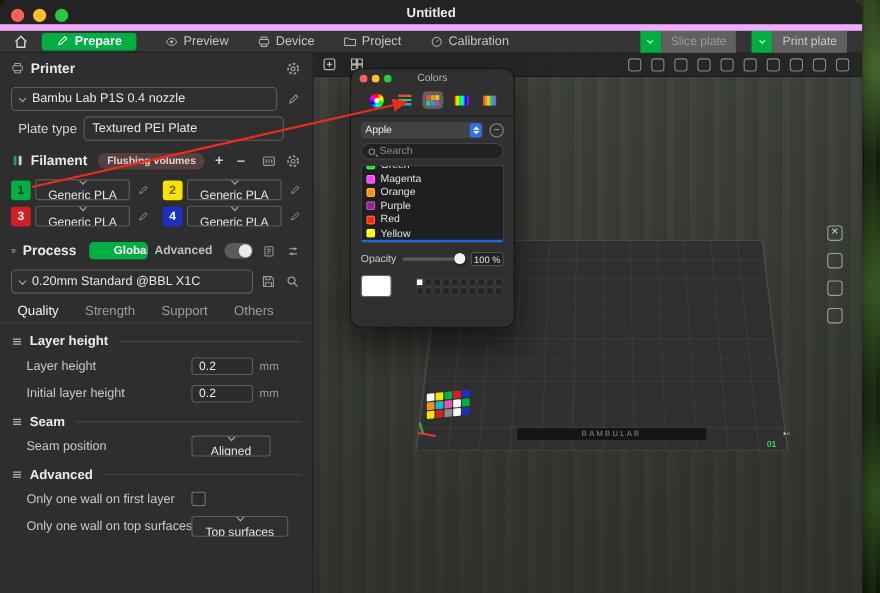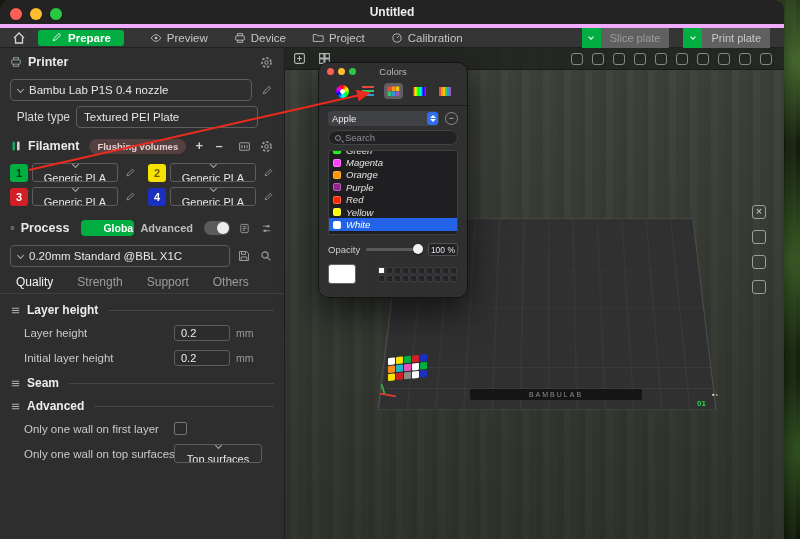--- a/index.html
+++ b/index.html
@@ -7,21 +7,21 @@
   .screen{position:relative;width:800px;height:539px;overflow:hidden;
     background:
       radial-gradient(60px 90px at 793px 60px,#56813a 0%,rgba(60,90,40,0) 100%),
       radial-gradient(70px 120px at 790px 260px,#46702e 0%,rgba(0,0,0,0) 100%),
       radial-gradient(60px 100px at 795px 450px,#3c6128 0%,rgba(0,0,0,0) 100%),
       repeating-linear-gradient(90deg,rgba(10,14,6,.55) 0 5px,rgba(0,0,0,0) 5px 9px,rgba(30,44,18,.5) 9px 16px,rgba(0,0,0,.4) 16px 22px,rgba(40,60,25,.45) 22px 30px),
       linear-gradient(180deg,#26321a,#1a2412 55%,#131a0c);}
   .win{position:absolute;left:0;top:0;width:784px;height:539px;border-radius:10px 10px 0 0;
     background:#2a2b2a;overflow:hidden;box-shadow:0 12px 44px rgba(0,0,0,.65);}
   
-  .titlebar{height:28px;background:#222322;position:relative;display:flex;align-items:center;justify-content:center;border-bottom:4px solid #f0abfc;}
+  .titlebar{height:28px;background:#222322;position:relative;display:flex;align-items:center;justify-content:center;border-bottom:6px solid #f0abfc;}
   .dots{position:absolute;left:10px;top:8px;display:flex;gap:8px;}
   .dot{width:12px;height:12px;border-radius:50%;}
   .title{font-size:12px;font-weight:700;color:#ececec;}
   
   .navbar{height:20px;background:#343534;display:flex;align-items:center;padding:0 14px 0 8px;border-bottom:1px solid #1e1f1e;}
   .homebtn{width:22px;color:#d5d5d5;display:flex;justify-content:center;}
   .pill{display:flex;align-items:center;gap:6px;background:#00ae42;color:#fff;font-size:11.5px;font-weight:700;border-radius:3px;padding:0 13px;height:16px;margin-left:8px;}
   .navtab{display:flex;align-items:center;gap:5px;color:#c6c6c6;font-size:11.5px;margin-left:26px;}
   .spacer{flex:1;}
   .platebtn{display:flex;height:35px;border-radius:3px;overflow:hidden;margin-left:14px;justify-content:center;}
@@ -98,21 +98,21 @@
   .pencils{width:12px;height:9px;background:repeating-linear-gradient(90deg,#e74c3c 0 2px,#f39c12 2px 4px,#f1c40f 4px 6px,#2ecc71 6px 8px,#3498db 8px 10px,#9b59b6 10px 12px);}
   .crow{display:flex;align-items:center;gap:6px;padding:5px 9px 0;}
   .cselect{flex:1;height:15px;background:#404144;border-radius:4px;display:flex;align-items:center;padding:0 4px;position:relative;font-size:9.5px;color:#efefef;}
   .stepper{position:absolute;right:1px;top:1px;bottom:1px;width:11px;background:#2f6fed;border-radius:3px;display:flex;flex-direction:column;align-items:center;justify-content:center;gap:1px;}
   .tri-u{width:0;height:0;border-left:3px solid transparent;border-right:3px solid transparent;border-bottom:3.5px solid #fff;}
   .tri-d{width:0;height:0;border-left:3px solid transparent;border-right:3px solid transparent;border-top:3.5px solid #fff;}
   .minusbtn{width:13px;height:13px;border-radius:50%;border:1px solid #8b8b8e;color:#c7c7ca;font-size:9px;line-height:11px;text-align:center;flex:none;}
   .csearch{flex:1;height:15px;border-radius:8px;background:#222224;border:1px solid #434345;display:flex;align-items:center;gap:4px;padding:4px 6px;color:#8d8d8f;font-size:9.5px;}
   .mag{width:6px;height:6px;border:1.2px solid #8d8d8f;border-radius:50%;position:relative;flex:none;}
   .mag::after{content:"";position:absolute;left:5px;top:5px;width:3px;height:1.2px;background:#8d8d8f;transform:rotate(45deg);}
-  .clist{margin:5px 9px 0;height:85px;background:#1f1f21;border:1px solid #404043;border-radius:2px;overflow:hidden;font-style:italic;}
+  .clist{margin:5px 9px 0;height:71px;background:#1f1f21;border:1px solid #404043;border-radius:2px;overflow:hidden;}
   .citem{display:flex;align-items:center;gap:5px;height:12.4px;padding:0 4px;font-size:9.5px;color:#e4e4e4;}
   .citem.part{margin-top:-7px;}
   .citem.sel{background:#2263e8;color:#fff;}
   .sw{width:8px;height:8px;border-radius:2px;border:1px solid rgba(255,255,255,.3);flex:none;}
   .oprow{display:flex;align-items:center;gap:6px;padding:8px 9px 0;}
   .oplbl{font-size:9.5px;color:#cfcfcf;}
   .track{flex:1;height:3px;background:#5a5a5e;border-radius:2px;position:relative;}
   .knob{position:absolute;right:-1px;top:-4px;width:10px;height:10px;border-radius:50%;background:#f2f2f2;box-shadow:0 1px 2px rgba(0,0,0,.5);}
   .opval{min-width:28px;height:13px;border:1px solid #515155;border-radius:3px;background:#222224;color:#e0e0e0;font-size:8.5px;display:flex;align-items:center;justify-content:center;padding:0 2px;}
   .botrow{display:flex;align-items:center;gap:5px;padding:8px 9px 0;}
@@ -372,20 +372,29 @@
             <span class="unit">mm</span>
           </span>
         </div>
 
         <div class="ghead">
           <svg class="ic" width="11" height="11" viewBox="0 0 12 12" style="color:#b3b3b3">
               <path d="M2 3.5h8M2 6h8M2 8.5h8" stroke="currentColor" stroke-width="1.2"></path>
             </svg>
           <span>Seam</span>
             <span class="rule"></span>
+        </div>
+        <div class="prow">
+          <span class="lbl">Seam position</span>
+          <span class="ctl">
+            <span class="combo sm" style="width:72px">
+                <i class="chev"></i>
+                <span>Aligned</span>
+              </span>
+          </span>
         </div>
 
         <div class="ghead">
           <svg class="ic" width="11" height="11" viewBox="0 0 12 12" style="color:#b3b3b3">
               <path d="M2 3.5h8M2 6h8M2 8.5h8" stroke="currentColor" stroke-width="1.2"></path>
             </svg>
           <span>Advanced</span>
             <span class="rule"></span>
         </div>
         <div class="prow">

